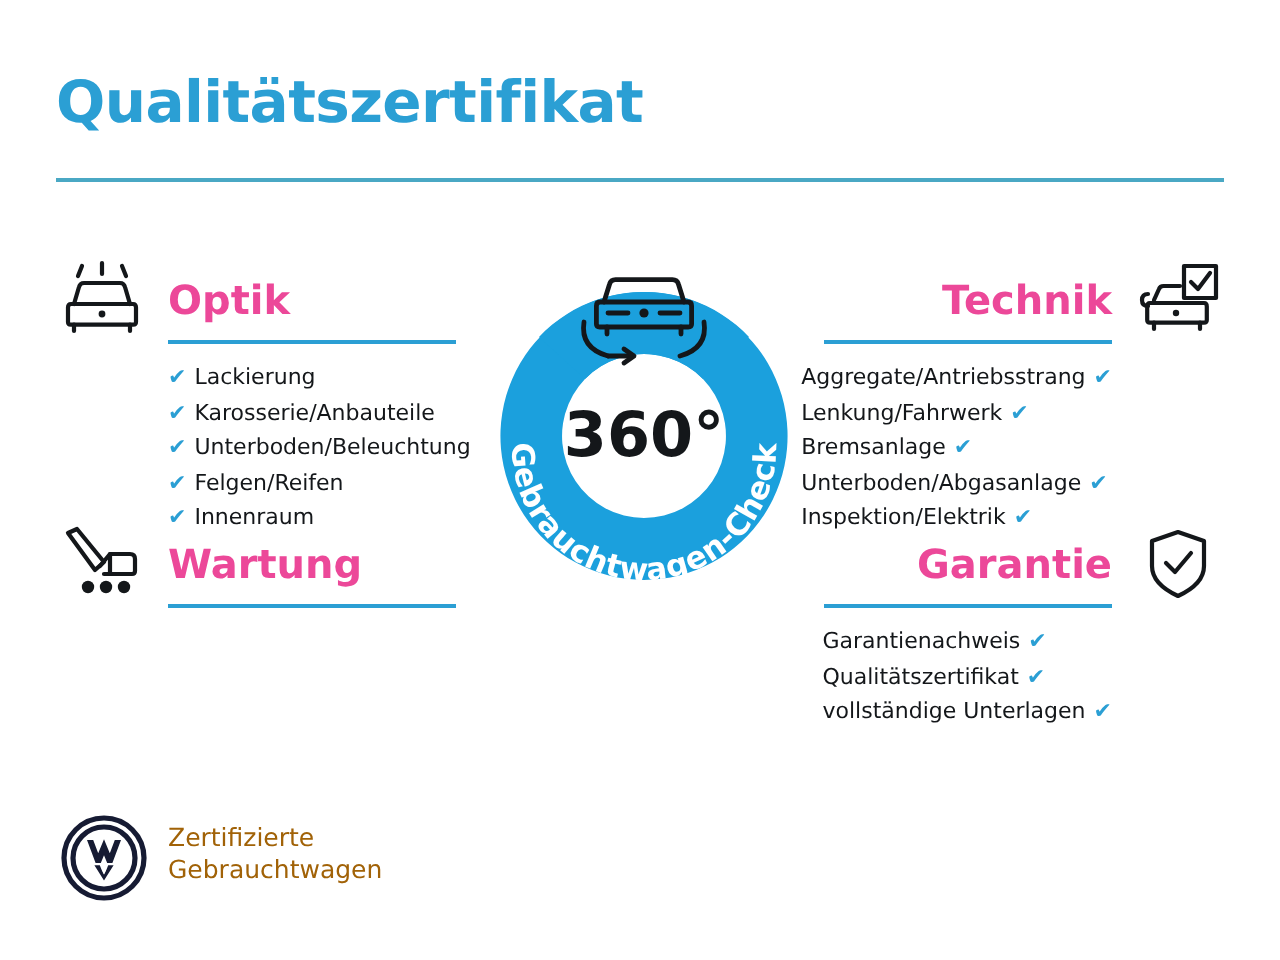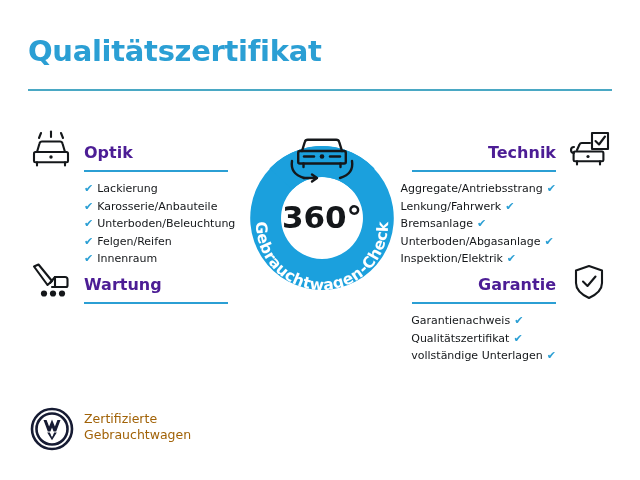--- a/index.html
+++ b/index.html
@@ -61,23 +61,23 @@
     top: 0;
     width: 46px;
     height: 40px;
   }
   .left .sec-icon  { left: 0px; }
   .right .sec-icon { right: 0px; }
 
   .sec-title {
     position: absolute;
     bottom: 8px;
-    font-size: 16px;
+    font-size: 20px;
     font-weight: 700;
-    color: #4c1d95;
+    color: #ec4899;
     white-space: nowrap;
   }
   .left .sec-title  { left: 56px; }
   .right .sec-title { right: 56px; }
 
   .sec-rule {
     position: absolute;
     height: 2px;
     background: #2b9fd4;
     top: 40px;

